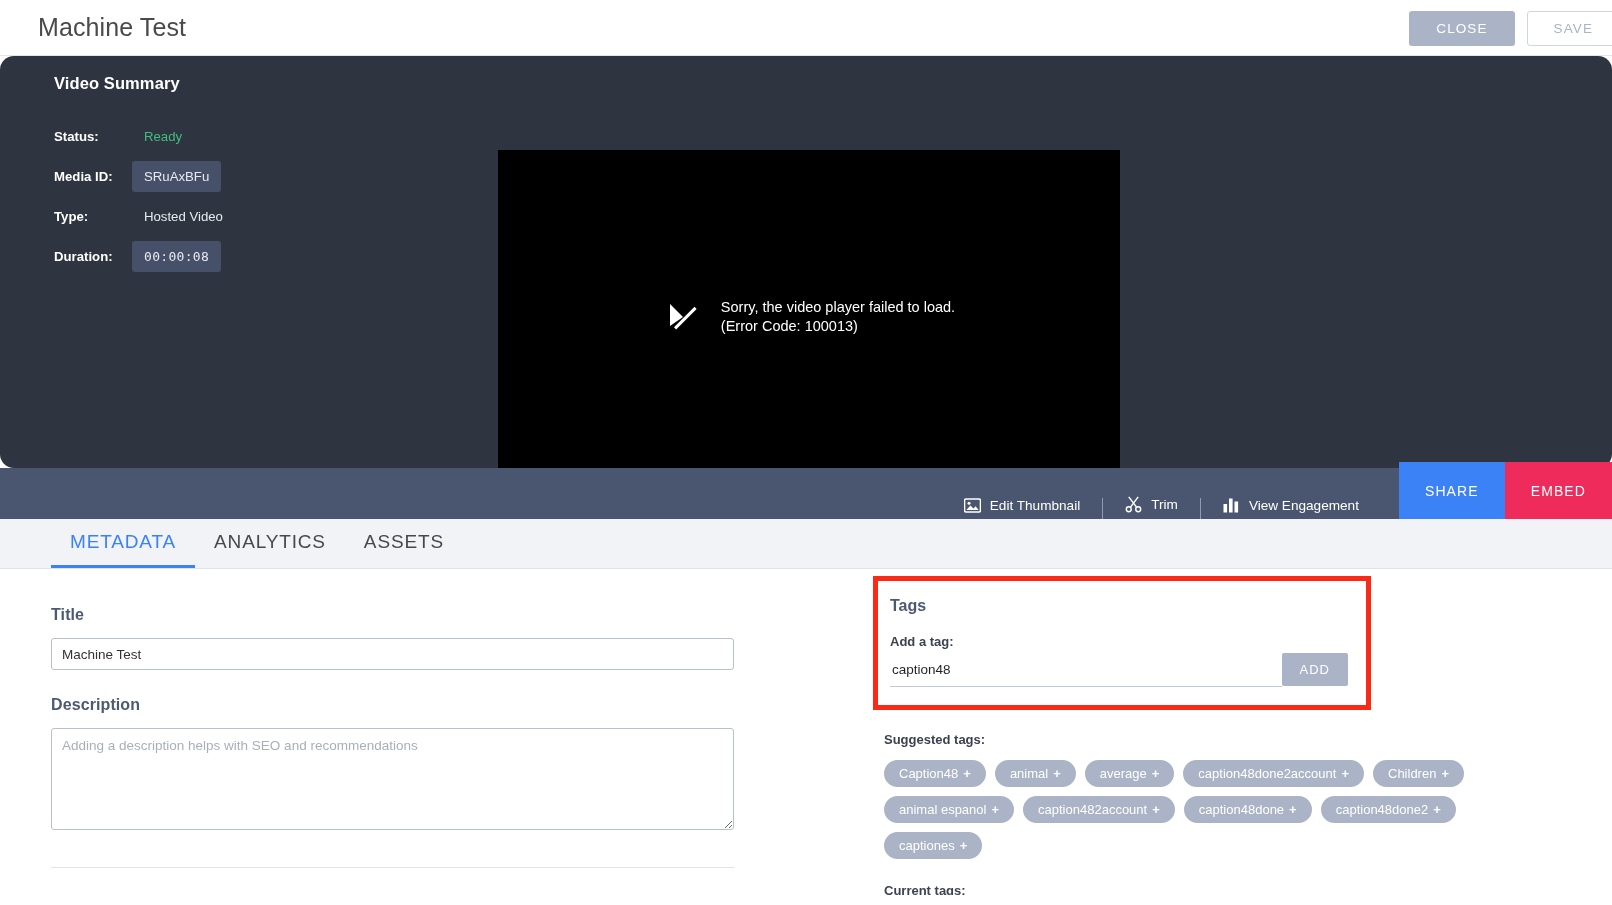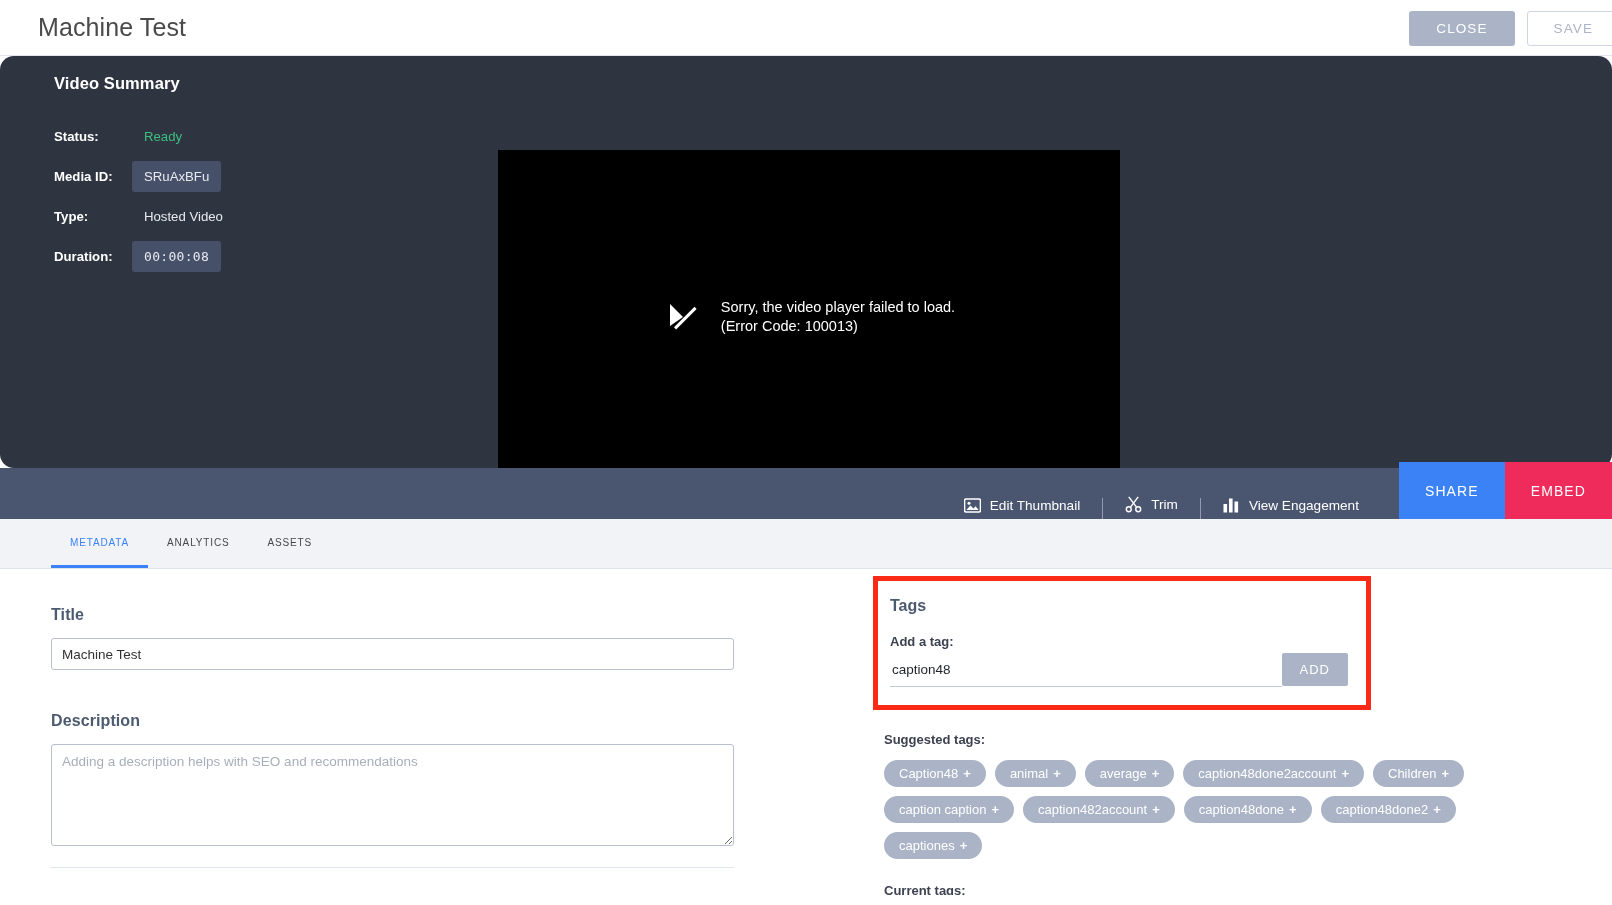--- a/index.html
+++ b/index.html
@@ -177,21 +177,21 @@
     background: #f1f3f7;
     border-bottom: 1px solid #dfe3ea;
     display: flex;
     align-items: stretch;
     padding-left: 51px;
   }
   .tab {
     display: flex;
     align-items: center;
     padding: 0 19px;
-    font-size: 10px;
+    font-size: 19px;
     letter-spacing: .85px;
     color: #45484d;
     cursor: pointer;
     user-select: none;
     border-bottom: 3px solid transparent;
     white-space: nowrap;
   }
   .tab.active {
     color: #3b82f6;
     border-bottom-color: #3b82f6;
@@ -223,21 +223,21 @@
     border: 1px solid #b9c0cd;
     border-radius: 3px;
     padding: 0 10px;
     font-size: 13.5px;
     color: #333;
     font-family: "Liberation Sans", sans-serif;
     outline: none;
     background: #fff;
     display: block;
   }
-  #description-label { margin-top: 42px; }
+  #description-label { margin-top: 26px; }
   #description-input {
     width: 683px;
     height: 102px;
     border: 1px solid #b9c0cd;
     border-radius: 3px;
     padding: 9px 10px;
     font-size: 13.5px;
     color: #333;
     font-family: "Liberation Sans", sans-serif;
     outline: none;
@@ -486,21 +486,21 @@
         </div>
         <div class="tag-chip">
           <span>caption48done2account</span>
           <span class="plus">+</span>
         </div>
         <div class="tag-chip">
           <span>Children</span>
           <span class="plus">+</span>
         </div>
         <div class="tag-chip">
-          <span>caption caption</span>
+          <span>animal espanol</span>
           <span class="plus">+</span>
         </div>
         <div class="tag-chip">
           <span>caption482account</span>
           <span class="plus">+</span>
         </div>
         <div class="tag-chip">
           <span>caption48done</span>
           <span class="plus">+</span>
         </div>

